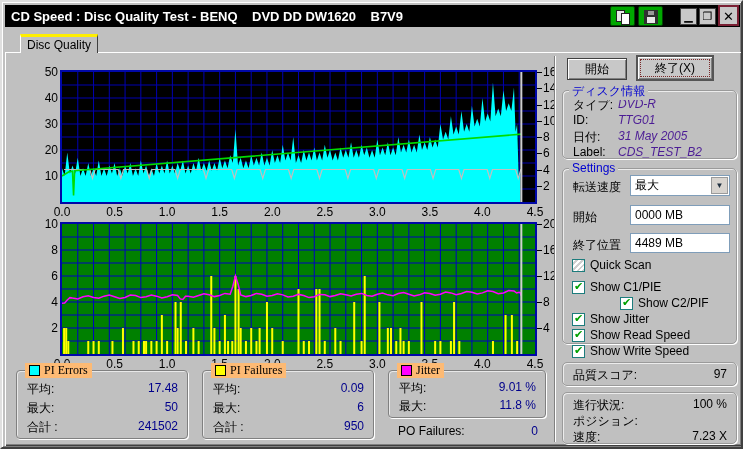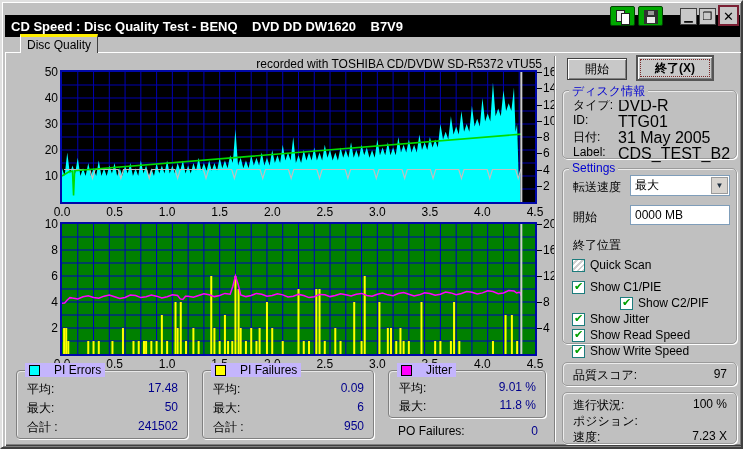--- a/index.html
+++ b/index.html
@@ -1,21 +1,21 @@
 <!DOCTYPE html>
 <html><head>
 <meta charset="utf-8">
 <style>
   html,body{margin:0;padding:0;background:#808080;font-family:"Liberation Sans","DejaVu Sans",sans-serif;}
   *{box-sizing:border-box;}
   .win{position:relative;width:743px;height:449px;background:#c0c0c0;
        border:2px solid;border-color:#dfdfdf #404040 #404040 #dfdfdf;
        box-shadow:inset 1px 1px 0 #fff, inset -1px -1px 0 #808080;overflow:hidden;}
   
-  .titlebar{position:absolute;left:3px;top:13px;width:735px;height:22px;background:#000;
+  .titlebar{position:absolute;left:3px;top:3px;width:735px;height:22px;background:#000;
             display:flex;align-items:center;}
   .title-text{color:#fff;font-weight:bold;font-size:13px;padding-left:6px;white-space:pre;}
   .tb-icon{position:absolute;top:4px;width:25px;height:20px;background:#00a800;
            border:1px solid #004400;border-radius:2px;cursor:pointer;}
   .tb-icon .doc{position:absolute;left:5px;top:3px;width:9px;height:12px;background:#e8e8e8;border:1px solid #222;}
   .tb-icon .doc2{left:10px;top:6px;background:#fff;}
   .tb-icon .floppy{position:absolute;left:5px;top:3px;width:14px;height:14px;background:#303030;}
   .tb-icon .floppy:before{content:"";position:absolute;left:3px;top:7px;width:8px;height:6px;background:#e8e8e8;}
   .tb-icon .floppy:after{content:"";position:absolute;left:4px;top:1px;width:6px;height:4px;background:#9a9a9a;}
   .sysbtn{position:absolute;top:6px;width:17px;height:17px;background:#c8c8c8;border:1px solid #404040;
@@ -30,39 +30,39 @@
   
   .chart-title{position:absolute;left:200px;top:55px;width:340px;text-align:right;font-size:12px;color:#000;}
   .plot{position:absolute;border:2px solid #0008a8;}
   #plot-top{left:58px;top:68px;width:477px;height:134px;}
   #plot-bot{left:58px;top:220px;width:477px;height:134px;}
   .axis-label{position:absolute;font-size:12px;color:#000;}
   .tickline{position:absolute;width:5px;height:1px;background:#000;}
   
   .statbox{position:absolute;background:#c0c0c0;border:1px solid #808080;border-radius:4px;
            box-shadow:1px 1px 0 #fff, inset 1px 1px 0 #e8e8e8;}
-  .statbox-title{position:absolute;top:-8px;left:8px;background:#c4b5fd;padding:0 4px;font-size:12px;
-                 display:flex;align-items:center;gap:14px;}
+  .statbox-title{position:absolute;top:-8px;left:8px;background:#fdba74;padding:0 4px;font-size:12px;
+                 display:flex;align-items:center;gap:4px;font-family:Liberation Serif, serif;}
   .swatch{display:inline-block;width:11px;height:11px;border:1px solid #000;}
   .srow{position:absolute;left:10px;right:9px;height:17px;font-size:12px;}
   .srow .sl{position:absolute;left:0;}
   .srow .sv{position:absolute;right:0;color:#00008b;}
   .po-row{position:absolute;font-size:12px;}
   
   .vsep{position:absolute;left:552px;top:54px;width:2px;height:386px;
         border-left:1px solid #808080;border-right:1px solid #fff;}
   .btn{position:absolute;background:#c8c8c8;border:1px solid #404040;
        box-shadow:inset 1px 1px 0 #fff, inset -1px -1px 0 #808080;
        font-size:12px;text-align:center;cursor:pointer;}
-  .btn.default{border:2px solid #555;outline:1px dotted #7a2a2a;outline-offset:-5px;font-size:12px;font-weight:bold;}
+  .btn.default{border:2px solid #555;outline:1px dotted #7a2a2a;outline-offset:-5px;font-size:12px;}
   .groupbox{position:absolute;background:#c0c0c0;border:1px solid #9a9a9a;border-radius:5px;
             box-shadow:1px 1px 0 #fff, inset 1px 1px 0 #ececec;}
   .group-title{position:absolute;background:#c0c0c0;padding:0 3px;font-size:12px;color:#0000d0;z-index:2;}
   .rp-label{position:absolute;font-size:12px;color:#000;}
-  .rp-value{position:absolute;font-size:16px;color:#000000;}
+  .rp-value{position:absolute;font-size:12px;color:#4c1d95;font-style:italic;}
   .rp-rvalue{position:absolute;font-size:12px;color:#000000;text-align:right;width:110px;}
   .combo{position:absolute;width:100px;height:21px;background:#fff;border:1px solid #7f9db9;
          font-size:12px;line-height:19px;padding-left:4px;cursor:pointer;}
   .combo-btn{position:absolute;right:1px;top:1px;width:17px;height:17px;background:#d8d4cf;
              border:1px solid #9a9a9a;font-size:8px;text-align:center;line-height:16px;color:#203040;cursor:pointer;}
   .tfield{position:absolute;width:100px;height:20px;background:#fff;border:1px solid #7f9db9;
           font-size:12px;padding:1px 4px;font-family:"Liberation Sans","DejaVu Sans",sans-serif;color:#000;}
   .cbrow{position:absolute;display:flex;align-items:center;gap:5px;font-size:12px;cursor:pointer;}
   .cb{width:13px;height:13px;background:#fff;border:1px solid #1c7c7c;position:relative;flex:0 0 auto;}
   .cb.checked:after{content:"\2714";position:absolute;left:1px;top:-2px;color:#00a000;font-size:11px;font-weight:bold;}
@@ -83,21 +83,20 @@
   <div class="tb-icon" style="left:636px;">
     <span class="floppy"></span>
   </div>
   <div class="sysbtn" style="left:678px;">▁</div>
   <div class="sysbtn" style="left:697px;">❐</div>
   <div class="sysbtn close" style="left:716px;">✕</div>
 
   <div class="tab">Disc Quality</div>
   <div class="tabpage"></div>
 
-  <div class="chart-title">recorded with TOSHIBA CD/DVDW SD-R5372 vTU55</div>
 
   <div class="plot" id="plot-top"><svg width="473" height="130">
         <rect x="0" y="0" width="473" height="130" fill="#000000"></rect>
         <line x1="15.766666666666666" y1="0" x2="15.766666666666666" y2="130" stroke="#0000b0" stroke-width="1"></line>
         <line x1="31.53333333333333" y1="0" x2="31.53333333333333" y2="130" stroke="#0000b0" stroke-width="1"></line>
         <line x1="47.3" y1="0" x2="47.3" y2="130" stroke="#0000b0" stroke-width="1"></line>
         <line x1="63.06666666666666" y1="0" x2="63.06666666666666" y2="130" stroke="#0000b0" stroke-width="1"></line>
         <line x1="78.83333333333333" y1="0" x2="78.83333333333333" y2="130" stroke="#0000b0" stroke-width="1"></line>
         <line x1="94.60000000000001" y1="0" x2="94.60000000000001" y2="130" stroke="#0000b0" stroke-width="1"></line>
         <line x1="110.36666666666667" y1="0" x2="110.36666666666667" y2="130" stroke="#0000b0" stroke-width="1"></line>
@@ -379,20 +378,21 @@
   <div class="groupbox" style="left:560px;top:166px;width:175px;height:176px;"></div>
   <div class="group-title" style="left:567px;top:159px;">Settings</div>
   <div class="rp-label" style="left:571px;top:177px;">転送速度</div>
   <div class="combo" style="left:628px;top:173px;">
     <span>最大</span>
     <span class="combo-btn">▼</span>
   </div>
   <div class="rp-label" style="left:571px;top:207px;">開始</div>
   <input class="tfield" style="left: 628px; top: 203px;" value="0000 MB">
   <div class="rp-label" style="left:571px;top:235px;">終了位置</div>
+  <input class="tfield" style="left: 628px; top: 231px;" value="4489 MB">
 
   <div class="cbrow" style="left:570px;top:256px;">
       <span class="cb hatched"></span>
       <span>Quick Scan</span>
     </div>
   <div class="cbrow" style="left:570px;top:278px;">
       <span class="cb checked"></span>
       <span>Show C1/PIE</span>
     </div>
   <div class="cbrow" style="left:570px;top:294px;padding-left:48px;">

